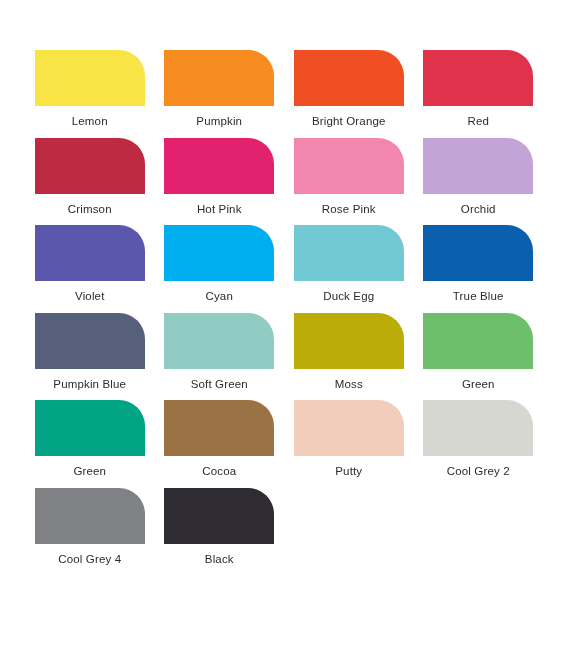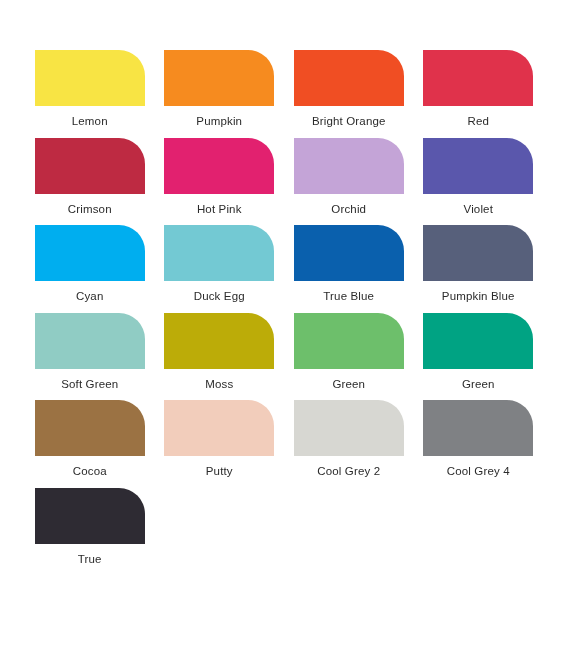--- a/index.html
+++ b/index.html
@@ -80,20 +80,24 @@
       </div>
       <div class="swatch-cell">
         <div class="swatch-chip" style="background: rgb(190, 42, 66);"></div>
         <div class="swatch-label">Crimson</div>
       </div>
       <div class="swatch-cell">
         <div class="swatch-chip" style="background: rgb(226, 33, 111);"></div>
         <div class="swatch-label">Hot Pink</div>
       </div>
       <div class="swatch-cell">
+        <div class="swatch-chip" style="background: rgb(242, 134, 174);"></div>
+        <div class="swatch-label">Rose Pink</div>
+      </div>
+      <div class="swatch-cell">
         <div class="swatch-chip" style="background: rgb(196, 164, 215);"></div>
         <div class="swatch-label">Orchid</div>
       </div>
       <div class="swatch-cell">
         <div class="swatch-chip" style="background: rgb(90, 87, 172);"></div>
         <div class="swatch-label">Violet</div>
       </div>
       <div class="swatch-cell">
         <div class="swatch-chip" style="background: rgb(0, 174, 239);"></div>
         <div class="swatch-label">Cyan</div>
@@ -137,16 +141,16 @@
       <div class="swatch-cell">
         <div class="swatch-chip" style="background: rgb(215, 215, 210);"></div>
         <div class="swatch-label">Cool Grey 2</div>
       </div>
       <div class="swatch-cell">
         <div class="swatch-chip" style="background: rgb(127, 129, 132);"></div>
         <div class="swatch-label">Cool Grey 4</div>
       </div>
       <div class="swatch-cell">
         <div class="swatch-chip" style="background: rgb(46, 43, 51);"></div>
-        <div class="swatch-label">True</div>
+        <div class="swatch-label">Black</div>
       </div>
     </div>
 </div>
 
 </body></html>

